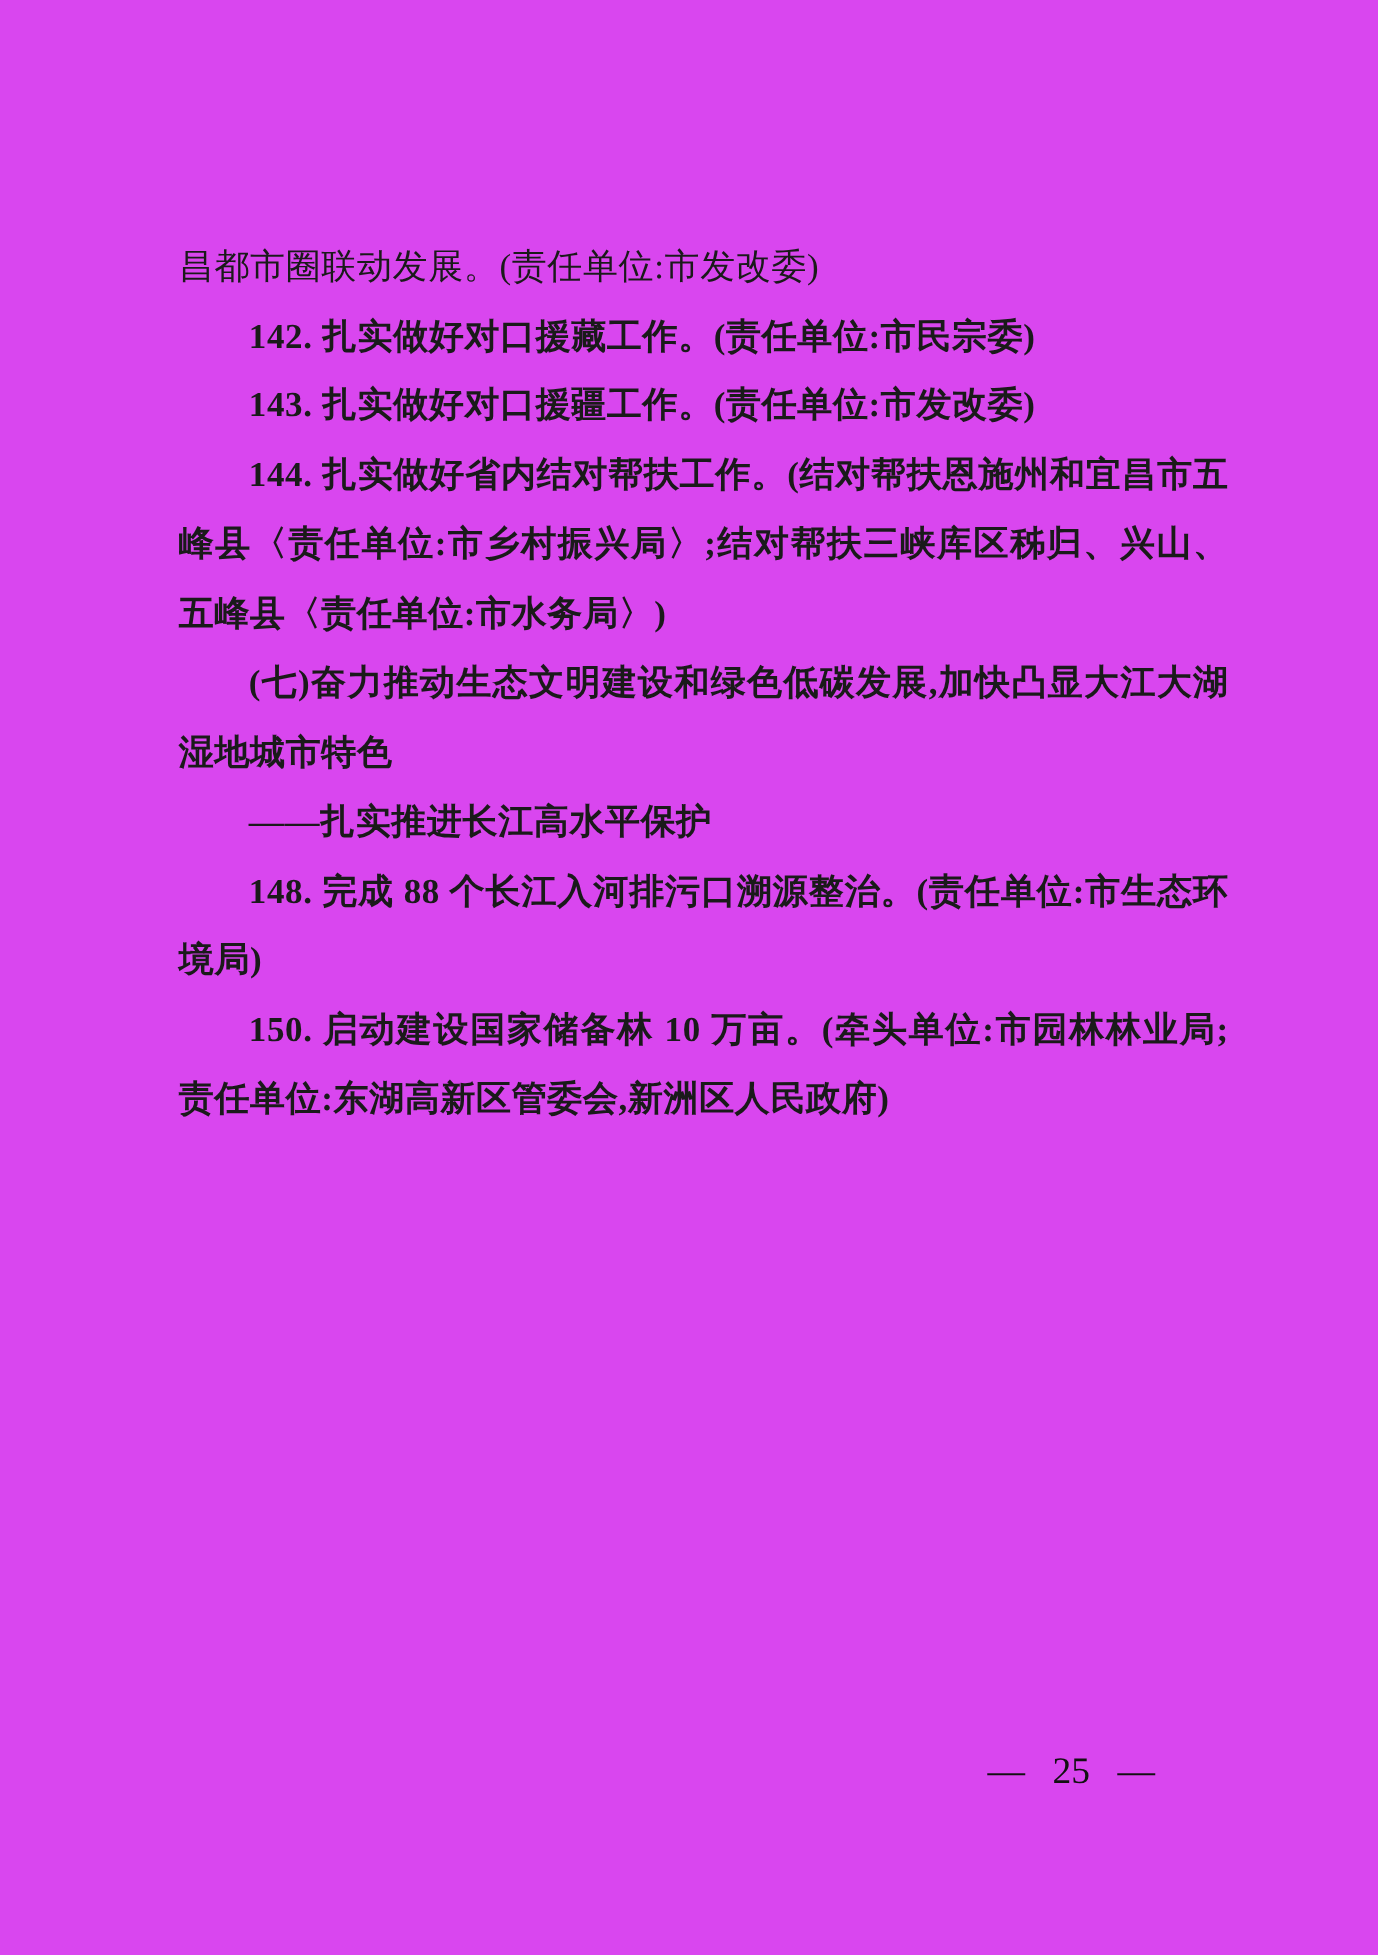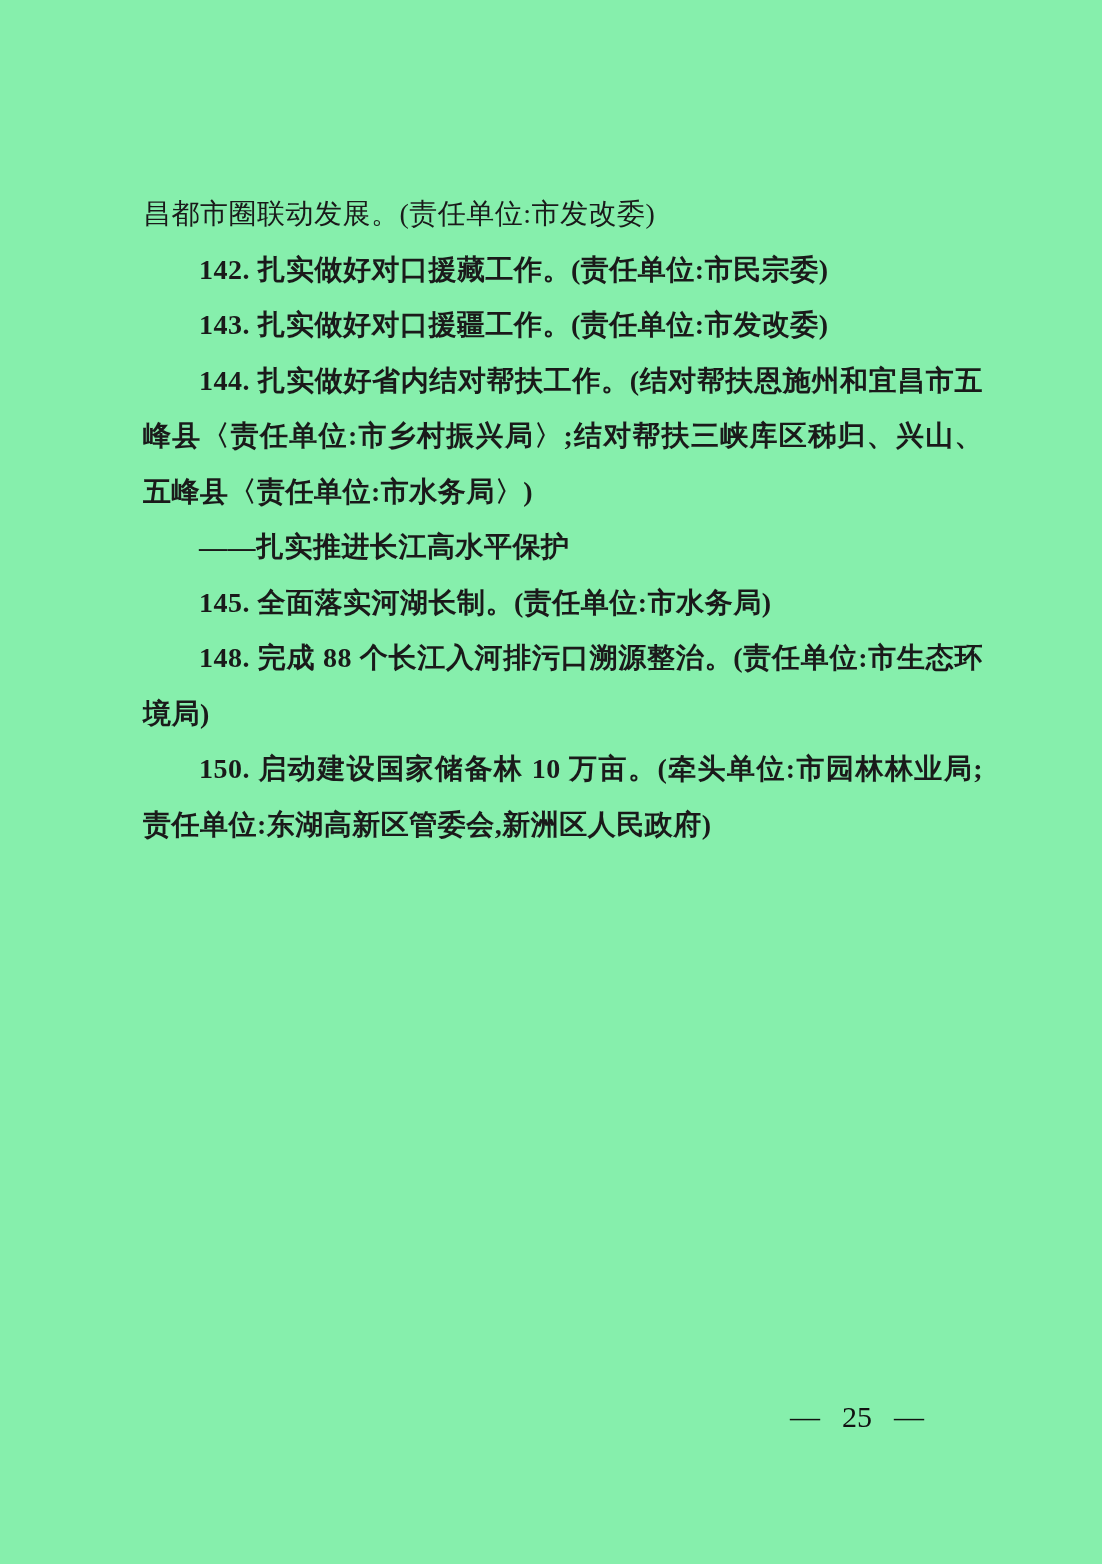--- a/index.html
+++ b/index.html
@@ -4,21 +4,21 @@
 <style>
   html, body {
     margin: 0;
     padding: 0;
     background: #ffffff;
   }
   .page {
     position: relative;
     width: 1102px;
     height: 1564px;
-    background: #86efac;
+    background: #d946ef;
     overflow: hidden;
     font-family: "Liberation Serif", "DejaVu Serif", serif;
     color: #1a1a1a;
   }
   .content {
     position: absolute;
     left: 143px;
     top: 186px;
     width: 840px;
   }
@@ -56,24 +56,24 @@
 
   <div class="content">
     <p class="para">昌都市圈联动发展。(责任单位:市发改委)</p>
 
     <p class="para indent">142. 扎实做好对口援藏工作。(责任单位:市民宗委)</p>
 
     <p class="para indent">143. 扎实做好对口援疆工作。(责任单位:市发改委)</p>
 
     <p class="para indent">144. 扎实做好省内结对帮扶工作。(结对帮扶恩施州和宜昌市五峰县〈责任单位:市乡村振兴局〉;结对帮扶三峡库区秭归、兴山、五峰县〈责任单位:市水务局〉)</p>
 
+    <p class="para indent heading">(七)奋力推动生态文明建设和绿色低碳发展,加快凸显大江大湖湿地城市特色</p>
 
     <p class="para indent">——扎实推进长江高水平保护</p>
 
-    <p class="para indent">145. 全面落实河湖长制。(责任单位:市水务局)</p>
 
 
 
     <p class="para indent">148. 完成 88 个长江入河排污口溯源整治。(责任单位:市生态环境局)</p>
 
 
     <p class="para indent">150. 启动建设国家储备林 10 万亩。(牵头单位:市园林林业局;责任单位:东湖高新区管委会,新洲区人民政府)</p>
   </div>
 
   <div class="footer">

